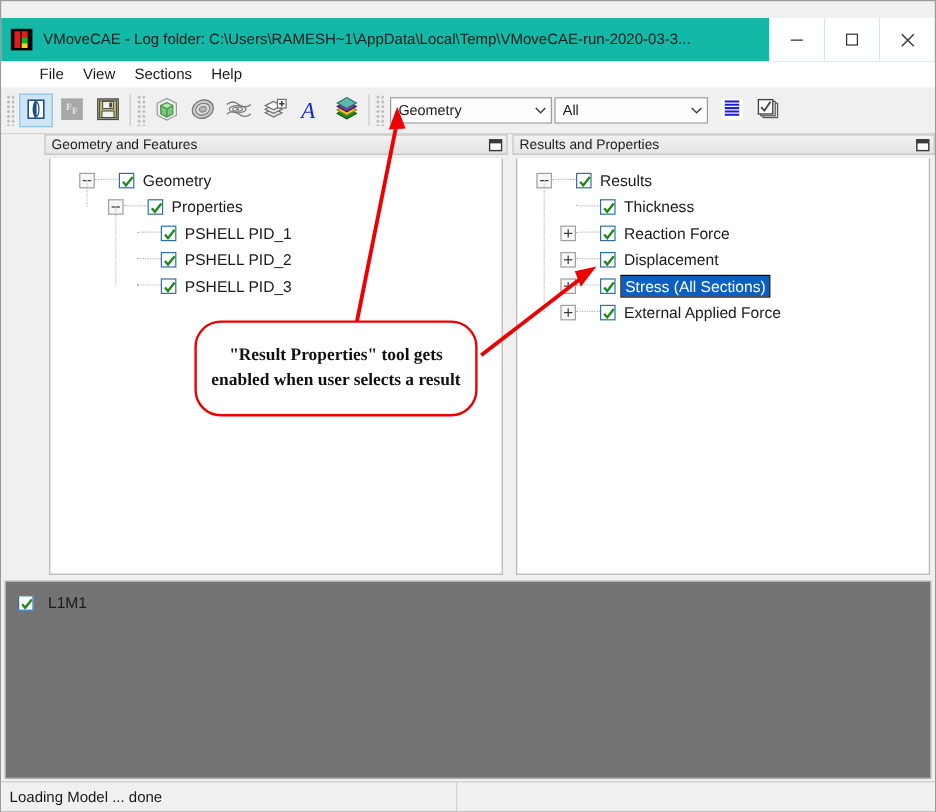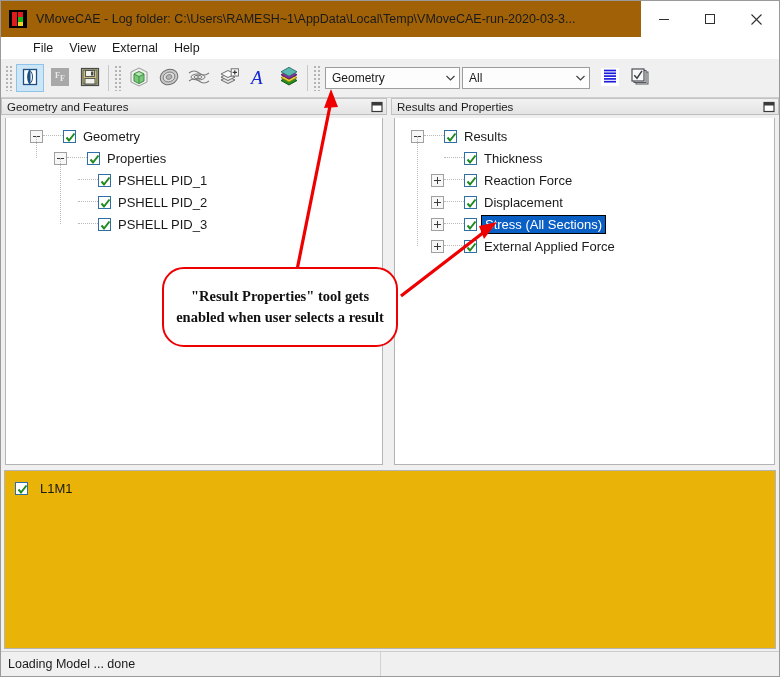--- a/index.html
+++ b/index.html
@@ -24,25 +24,26 @@
     background: #f0f0f0;
     box-sizing: border-box;
     border: 1px solid #9a9a9a;
     display: flex;
     flex-direction: column;
   }
 
   
   .titlebar {
     height: 36px;
-    background: #a16207;
+    background: #14b8a6;
     display: flex;
     align-items: center;
     flex: 0 0 auto;
     position: relative;
+    margin-top: 14px;
   }
   .app-icon {
     width: 18px;
     height: 18px;
     margin-left: 8px;
     margin-right: 9px;
     background: #000000;
     position: relative;
     flex: 0 0 auto;
   }
@@ -179,21 +180,21 @@
     height: 370px;
     display: flex;
     flex: 0 0 auto;
     padding: 0;
   }
   .panel {
     display: flex;
     flex-direction: column;
     min-width: 0;
   }
-  .panel.left  { width: 386px; }
+  .panel.left  { width: 386px; padding-left: 36px; }
   .panel.gap   { width: 4px; flex: 0 0 auto; }
   .panel.right { flex: 1 1 auto; }
 
   .panel-header {
     height: 17px;
     background: linear-gradient(#f2f2f2, #e4e4e4);
     border: 1px solid #c2c2c2;
     border-bottom: 1px solid #bdbdbd;
     display: flex;
     align-items: center;
@@ -321,21 +322,21 @@
     border-top: 1px solid #bfbfbf;
     border-bottom: 1px solid #bfbfbf;
     display: flex;
     align-items: center;
     padding: 0 4px 0 5px;
     box-sizing: border-box;
     flex: 0 0 auto;
   }
   .inst-body {
     flex: 1 1 auto;
-    background: #eab308;
+    background: #737373;
     border: 1px solid #b4b4b4;
     margin: 2px 3px 2px 3px;
     box-sizing: border-box;
     padding: 7px 0 0 10px;
   }
   .inst-row {
     display: flex;
     align-items: center;
     height: 20px;
   }
@@ -424,21 +425,21 @@
             <line x1="1.5" y1="1.5" x2="11.5" y2="11.5" stroke="#303030" stroke-width="1.1"></line>
             <line x1="11.5" y1="1.5" x2="1.5" y2="11.5" stroke="#303030" stroke-width="1.1"></line>
           </svg>
       </div>
     </div>
   </div>
 
   <div class="menubar">
     <div class="menu-item">File</div>
     <div class="menu-item">View</div>
-    <div class="menu-item">External</div>
+    <div class="menu-item">Sections</div>
     <div class="menu-item">Help</div>
   </div>
 
   <div class="toolbar">
 
     <div class="tb-grip"></div>
     <div class="tb-group">
 
       <div class="tb-btn active">
         <span>

